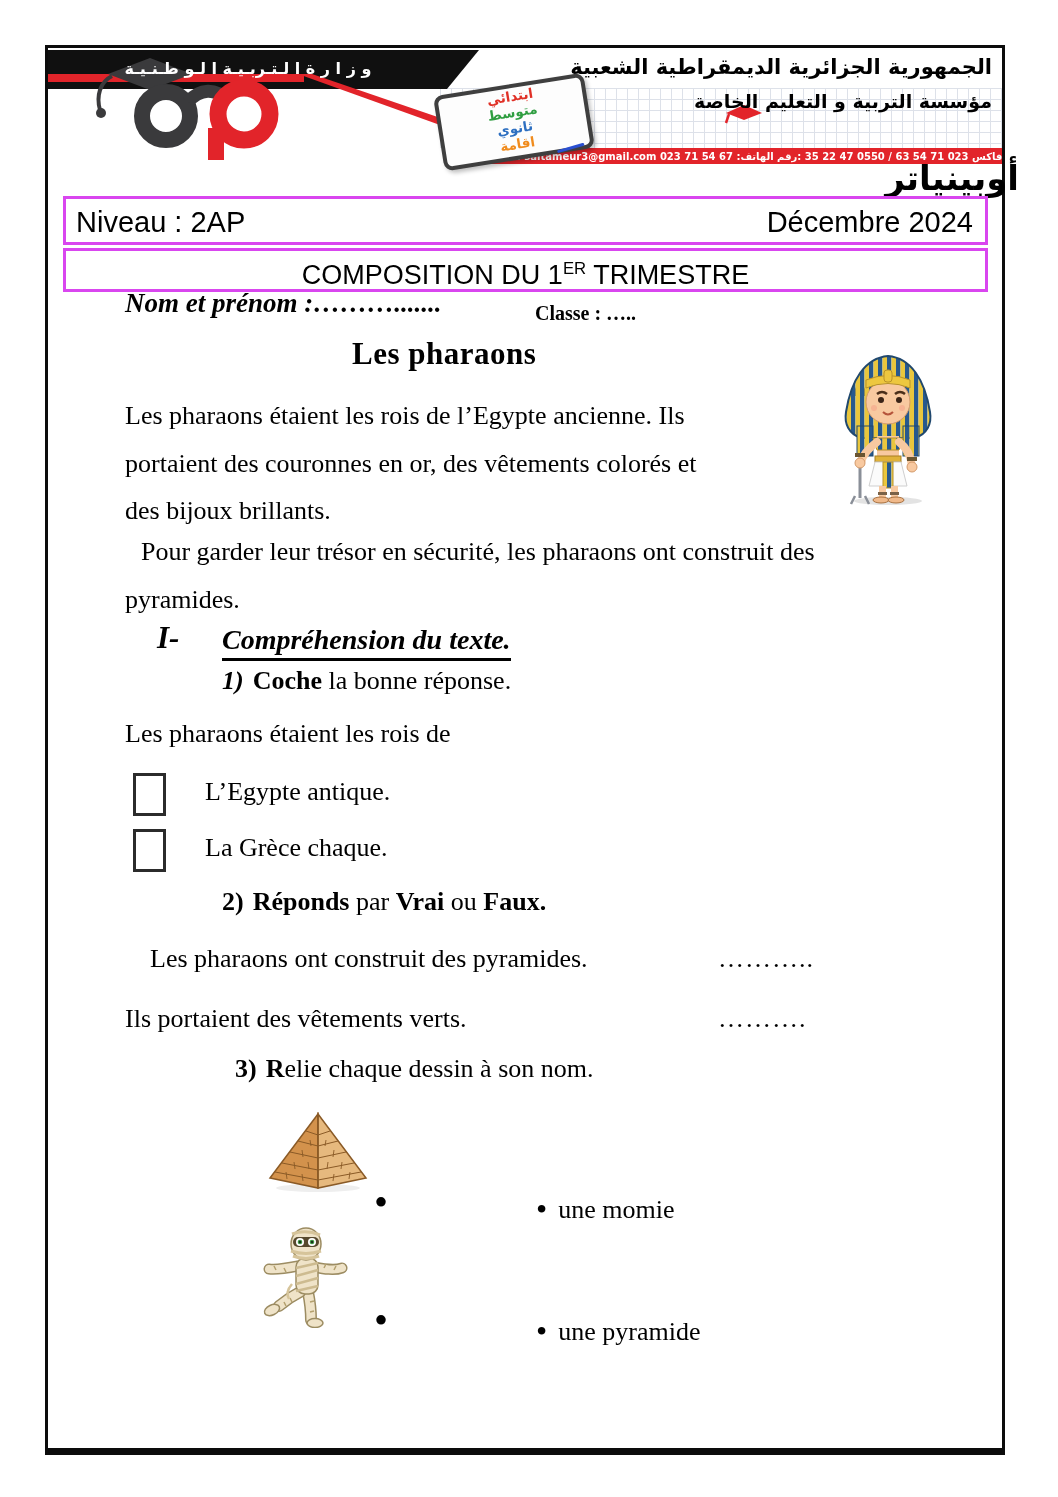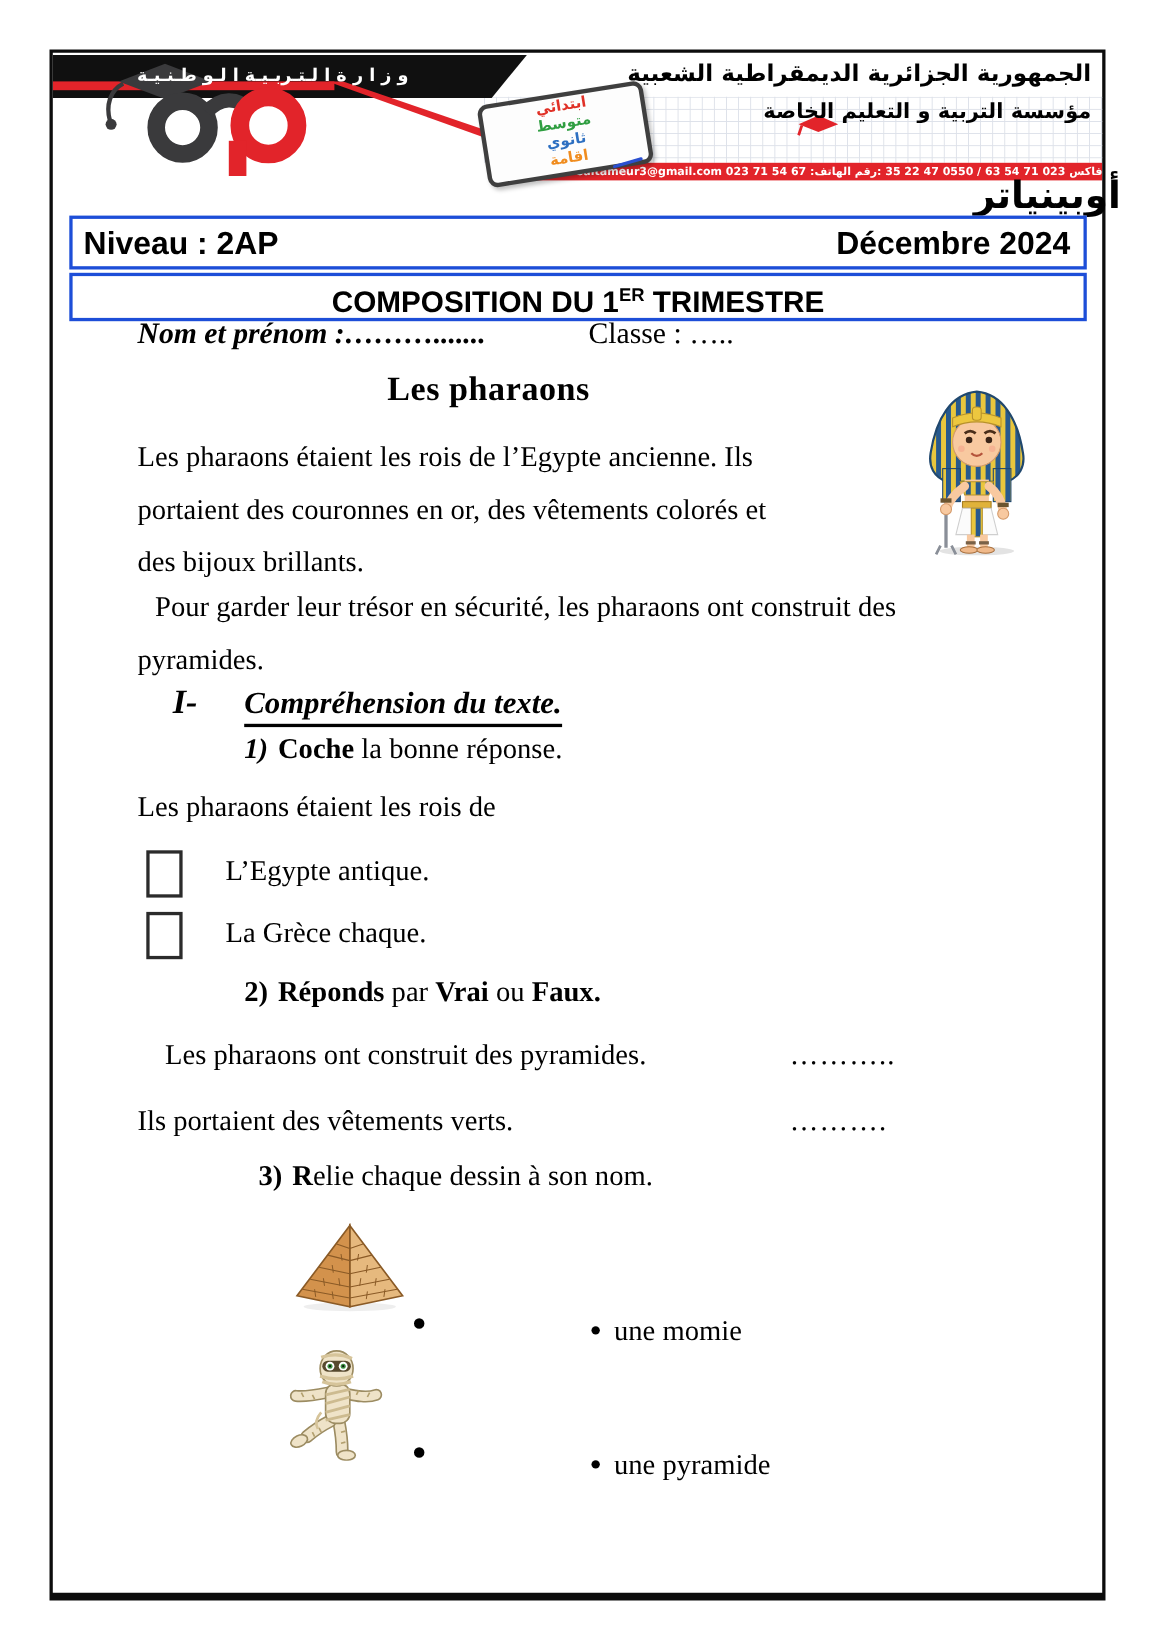--- a/index.html
+++ b/index.html
@@ -24,30 +24,30 @@
   .contactbar{left:486px;top:149px;width:514px;height:15px;color:#fff;font-size:10px;
               font-weight:bold;text-align:center;line-height:15px;white-space:nowrap;
               font-family:"DejaVu Sans",sans-serif;}
   .whiteboard{left:438px;top:84px;width:152px;height:76px;background:#fdfdfd;
               border:4px solid #3f3f3f;border-radius:9px;transform:rotate(-9deg);
               box-shadow:2px 3px 4px rgba(0,0,0,.25);box-sizing:border-box;}
   .wb-line{font-family:"DejaVu Sans",sans-serif;direction:rtl;text-align:center;
            font-size:13.5px;font-weight:bold;line-height:16px;}
   .wb-pen{position:absolute;right:6px;bottom:-2px;width:28px;height:3px;background:#2a4fd0;
           transform:rotate(-7deg);border-radius:2px;}
-  .infobox{border:3px solid #1d4ed8;box-sizing:border-box;background:#fff;
-           font-family:"Liberation Sans",sans-serif;font-weight:bold;}
+  .infobox{border:3px solid #d946ef;box-sizing:border-box;background:#fff;
+           font-family:"Liberation Sans",sans-serif;font-weight:normal;}
   .box1{left:63px;top:196px;width:925px;height:49px;font-size:29px;}
   .box1 .lv{position:absolute;left:10px;top:7px;}
   .box1 .dt{position:absolute;right:12px;top:7px;}
   .box2{left:63px;top:248px;width:925px;height:44px;font-size:27px;text-align:center;
         line-height:36px;}
   .box2 sup{font-size:62%;}
   .studentline{left:125px;top:288px;font-size:27px;font-weight:bold;font-style:italic;}
-  .classe{left:535px;top:288px;font-size:27px;font-weight:normal;}
+  .classe{left:535px;top:302px;font-size:20px;font-weight:bold;}
   .rtitle{left:352px;top:336px;font-size:31px;font-weight:bold;letter-spacing:.5px;}
   .bodyline{font-size:26px;line-height:48px;white-space:nowrap;}
   .sec-num{left:157px;top:620px;font-size:31px;font-weight:bold;font-style:italic;}
   .sec-head{left:222px;top:624px;font-size:28px;font-weight:bold;font-style:italic;
             border-bottom:3px solid #000;padding-bottom:2px;}
   .qline{font-size:26px;white-space:nowrap;}
   .qnum{font-weight:bold;margin-right:9px;}
   .qnum-it{font-weight:bold;font-style:italic;margin-right:9px;}
   .b{font-weight:bold;}
   .checkbox{width:33px;height:43px;border:3px solid #2b2b2b;background:#fff;box-sizing:border-box;}

